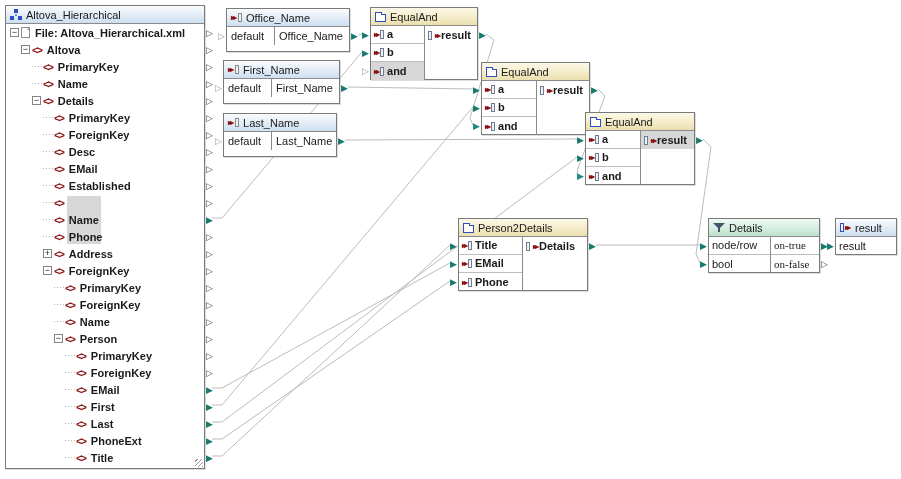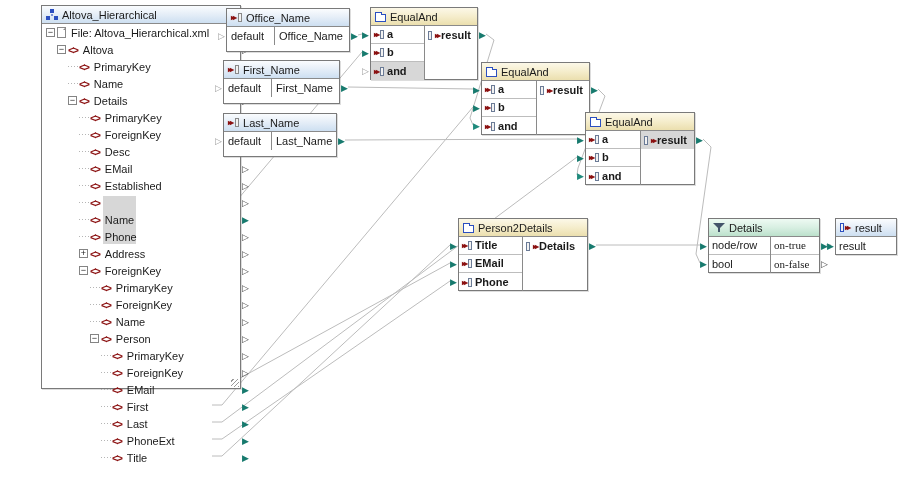--- a/index.html
+++ b/index.html
@@ -63,21 +63,21 @@
   .orgico{position:relative;width:12px;height:12px;flex:0 0 auto;}
   .orgico::before{content:"";position:absolute;left:4px;top:0;width:4px;height:4px;
           background:#2b4fc0;}
   .orgico::after{content:"";position:absolute;left:0;top:7px;width:4px;height:4px;
           background:#2b4fc0;box-shadow:8px 0 0 #2b4fc0,4px -3px 0 -1px #7e93d8;}
 
   
   #tree .tbody{padding-top:0;}
   .trow{height:17px;line-height:16px;display:flex;align-items:center;
         position:relative;white-space:nowrap;}
-  .trow .tlabel{font-weight:normal;padding:16px 2px;}
+  .trow .tlabel{font-weight:bold;padding:16px 2px;}
   .ebox{flex:0 0 auto;width:9px;height:9px;border:1px solid #848484;background:#fff;
         font-size:9px;line-height:7px;text-align:center;color:#222;margin-right:2px;}
   .spacer{flex:0 0 auto;width:11px;height:1px;
         background:repeating-linear-gradient(90deg,#b5b5b5 0 1px,transparent 1px 3px);}
   .elico{color:#8b1111;font-weight:bold;letter-spacing:-2px;margin-right:4px;
         font-size:11px;flex:0 0 auto;}
   .fileico{flex:0 0 auto;width:9px;height:11px;border:1px solid #8a8a8a;background:#fff;
         margin-right:3px;position:relative;}
   .fileico::before{content:"";position:absolute;right:-1px;top:-1px;
         border-left:3px solid transparent;border-bottom:3px solid #8a8a8a;}
@@ -104,21 +104,21 @@
     <polyline points="703,139 711,147 696,254 700,263" fill="none" stroke="#bcbcbc" stroke-width="1"></polyline>
     <polyline points="596,245 700,245" fill="none" stroke="#bcbcbc" stroke-width="1"></polyline>
     <polyline points="826,245 831,245" fill="none" stroke="#bcbcbc" stroke-width="1"></polyline>
     <polyline points="212,388 222,388 450,263" fill="none" stroke="#bcbcbc" stroke-width="1"></polyline>
     <polyline points="212,405 222,405 473,107" fill="none" stroke="#bcbcbc" stroke-width="1"></polyline>
     <polyline points="212,422 222,422 577,157" fill="none" stroke="#bcbcbc" stroke-width="1"></polyline>
     <polyline points="212,439 222,439 450,281" fill="none" stroke="#bcbcbc" stroke-width="1"></polyline>
     <polyline points="212,456 222,456 450,245" fill="none" stroke="#bcbcbc" stroke-width="1"></polyline>
   </svg>
 
-<div class="comp" id="tree" style="left:5px;top:5px;width:200px;height:384px;margin-left:36px;">
+<div class="comp" id="tree" style="left:5px;top:5px;width:200px;height:464px;">
   <div class="chead blue">
     <span class="orgico"></span>
     <span>Altova_Hierarchical</span>
   </div>
   <div class="tbody">
       <div class="trow lvl0">
         <span class="ebox">−</span>
         <span class="fileico"></span>
         <span class="tlabel">File: Altova_Hierarchical.xml</span>
         <span class="port out hollow">▷</span>

